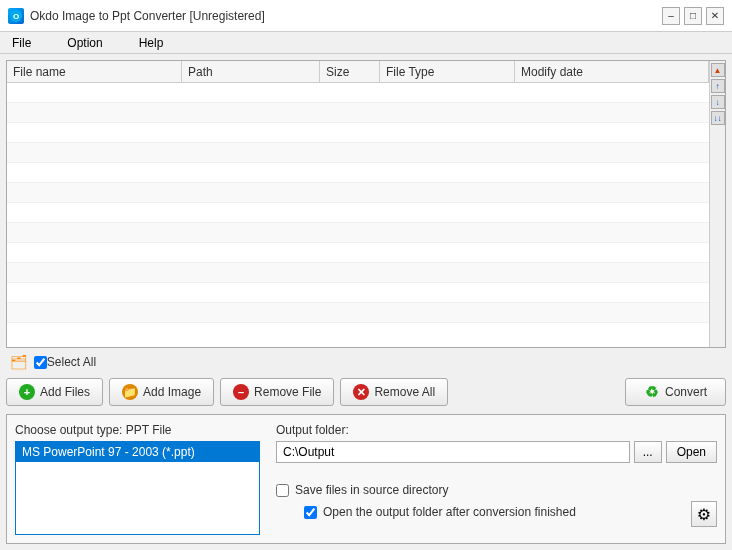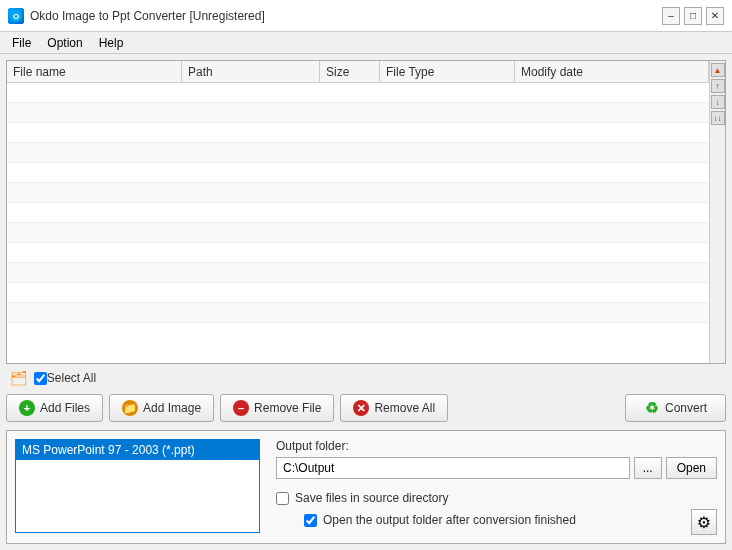--- a/index.html
+++ b/index.html
@@ -61,21 +61,21 @@
     }
 
     
     .menu-bar {
       background: #f0f0f0;
       display: flex;
       padding: 2px 4px;
       border-bottom: 1px solid #ccc;
       height: 22px;
       align-items: center;
-      gap: 0;
+      gap: 20px;
     }
     .menu-item {
       padding: 2px 8px;
       cursor: pointer;
       font-size: 12px;
       color: #000;
       border-radius: 2px;
     }
 
     
@@ -257,21 +257,21 @@
       color: white;
     }
 
     
     .output-folder-panel {
       flex: 1;
     }
     .folder-input-row {
       display: flex;
       gap: 4px;
-      margin-bottom: 12px;
+      margin-bottom: 20px;
       align-items: center;
       border-radius: 11px;
     }
     .folder-input {
       flex: 1;
       padding: 3px 6px;
       border: 1px solid #aaa;
       font-size: 12px;
       background: #fff;
     }
@@ -406,20 +406,21 @@
     </button>
     <button class="btn btn-convert" style="margin-left:auto; padding: 5px 18px;">
       <span class="btn-icon" style="color:#22aa22; background:none; font-size:15px;">♻</span>
       <span>Convert</span>
     </button>
   </div>
 
   <div class="bottom-panel">
 
     <div class="output-type-panel">
+      <div class="panel-label">Choose output type:  PPT File</div>
       <div class="list-box">
         <div class="list-item selected">MS PowerPoint 97 - 2003 (*.ppt)</div>
       </div>
     </div>
 
     <div class="output-folder-panel">
       <div class="panel-label">Output folder:</div>
       <div class="folder-input-row">
         <input type="text" class="folder-input" value="C:\Output" style="">
         <button class="browse-btn">...</button>

